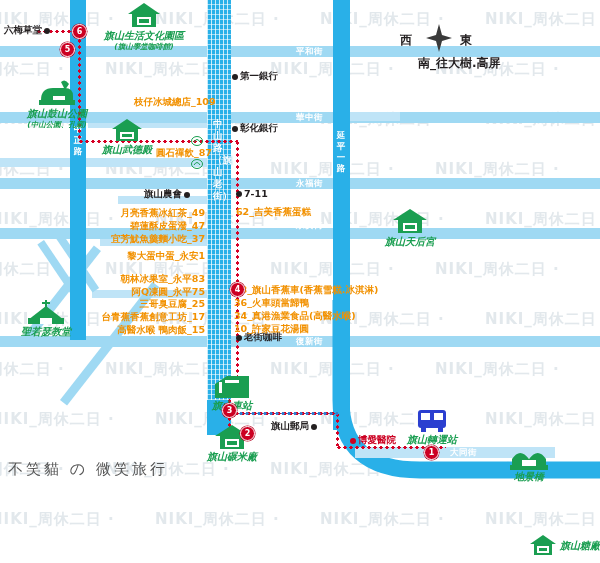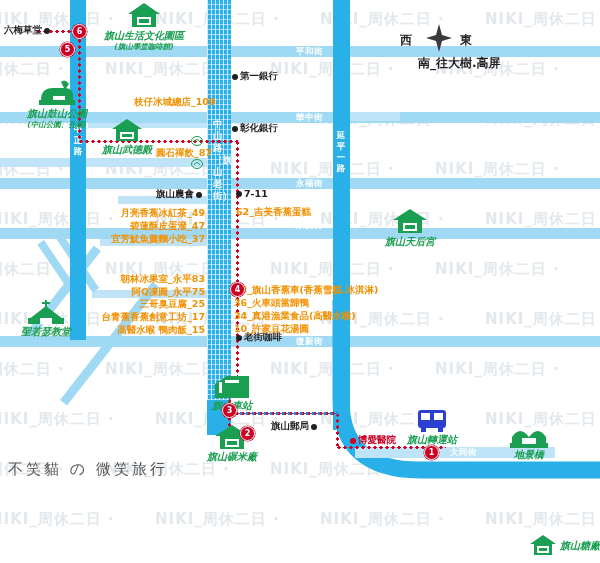--- a/index.html
+++ b/index.html
@@ -319,21 +319,21 @@
     <svg class="icon-house" width="36" height="26">
       <rect x="4" y="2" width="28" height="18" rx="3" fill="#2b3fd0"></rect>
       <rect x="7" y="5" width="9" height="7" fill="#ffffff"></rect>
       <rect x="20" y="5" width="9" height="7" fill="#ffffff"></rect>
       <rect x="7" y="20" width="5" height="4" fill="#2b3fd0"></rect>
       <rect x="24" y="20" width="5" height="4" fill="#2b3fd0"></rect>
     </svg>
     <div class="poi-label">旗山轉運站</div>
   </div>
 
-  <div class="poi" style="left:498px;top:421px;width:62px">
+  <div class="poi" style="left:498px;top:443px;width:62px">
     <svg class="icon-house" width="42" height="28">
       <path d="M4 24 L4 16 Q12 4 21 16 Q30 4 38 16 L38 24 Z" fill="#1a9e51"></path>
       <rect x="2" y="22" width="38" height="5" fill="#1a9e51"></rect>
       <rect x="14" y="17" width="14" height="6" fill="#ffffff"></rect>
     </svg>
     <div class="poi-label">地景橋</div>
   </div>
 
   <div class="poi" style="left:528px;top:534px;width:72px;display:flex;align-items:center;gap:3px">
     <svg width="30" height="24">
@@ -352,21 +352,21 @@
   <div class="dotpoi" style="left:232px;top:70px">
     <span class="bullet"></span>
     <span>第一銀行</span>
   </div>
 
   <div class="dotpoi" style="left:232px;top:122px">
     <span class="bullet"></span>
     <span>彰化銀行</span>
   </div>
 
-  <div class="dotpoi" style="left:156px;top:188px">
+  <div class="dotpoi" style="left:144px;top:188px">
     <span>旗山農會</span>
     <span class="bullet"></span>
   </div>
 
   <div class="dotpoi" style="left:236px;top:188px">
     <span class="bullet"></span>
     <span>7-11</span>
   </div>
 
   <div class="dotpoi" style="left:236px;top:331px">
@@ -399,20 +399,23 @@
     <ellipse cx="6" cy="5" rx="5.5" ry="4.5" fill="none" stroke="#1a9e51" stroke-width="1"></ellipse>
     <path d="M3 6 Q6 1 9 6" stroke="#1a9e51" fill="none" stroke-width="1"></path>
   </svg>
 
   <div class="shoplist right-align" style="left:55px;top:206px;width:150px">
     <div class="shop">月亮香蕉冰紅茶_49</div>
     <div class="shop">碧蓮酥皮蛋潑_47</div>
     <div class="shop">宜芳魷魚羹麵小吃_37</div>
   </div>
 
+  <div class="shoplist right-align" style="left:55px;top:249px;width:150px">
+    <div class="shop">黎大蛋中蛋_永安1</div>
+  </div>
 
   <div class="shoplist right-align" style="left:55px;top:272px;width:150px">
     <div class="shop">朝林冰果室_永平83</div>
     <div class="shop">阿Q凍圓_永平75</div>
   </div>
 
   <div class="shoplist right-align" style="left:40px;top:297px;width:165px">
     <div class="shop">三哥臭豆腐_25</div>
     <div class="shop">台青蕉香蕉創意工坊_17</div>
     <div class="shop">高醫水喉 鴨肉飯_15</div>

